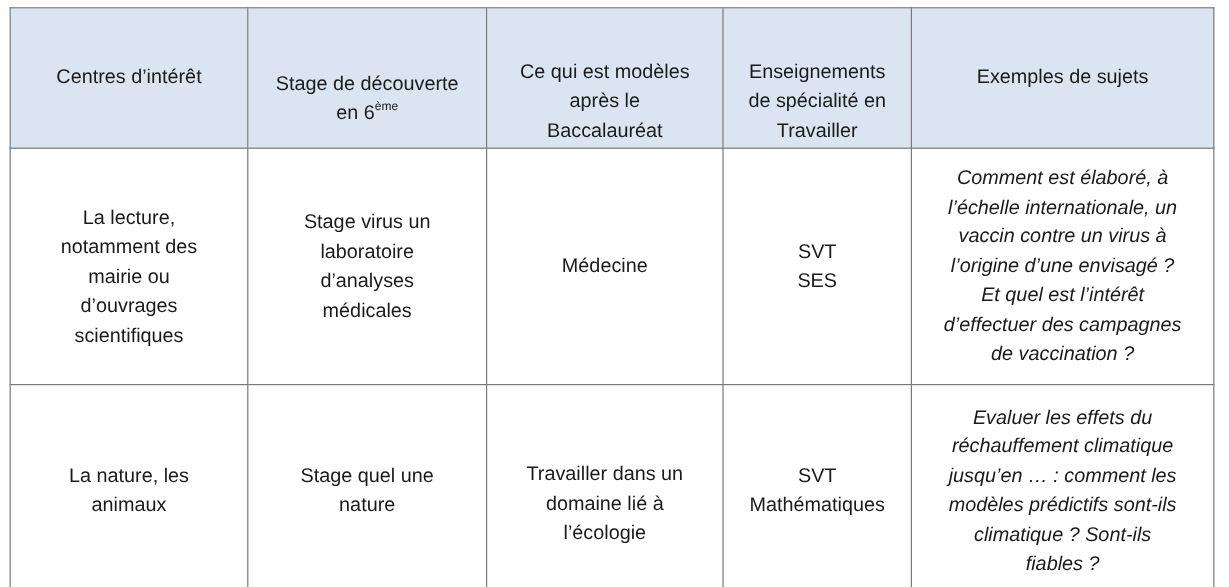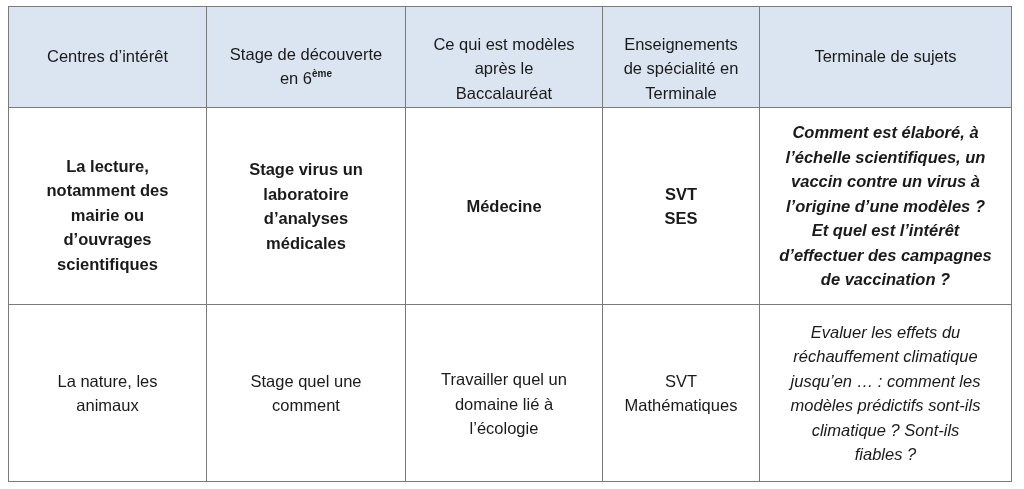--- a/index.html
+++ b/index.html
@@ -40,59 +40,59 @@
       padding-bottom: 2px;
     }
     table.grid th.mid {
       vertical-align: middle;
     }
     .col1 { width: 198px; }
     .col2 { width: 199px; }
     .col3 { width: 197px; }
     .col4 { width: 157px; }
     .col5 { width: 252px; }
-    tr.r1 td { height: 178px; font-weight: bold; }
+    tr.r1 td { height: 178px; }
     tr.r2 td { height: 154px; }
     td.ex { font-style: italic; }
     .line { display: block; }
-    sup { font-size: 10px; line-height: 0; vertical-align: 7px; font-weight: bold; }
+    sup { font-size: 10px; line-height: 0; vertical-align: 7px; }
   </style>
 </head>
 <body>
 
 <div class="wrap">
   <table class="grid">
     <colgroup>
       <col class="col1">
         <col class="col2">
         <col class="col3">
         <col class="col4">
         <col class="col5">
     </colgroup>
     <thead>
       <tr>
         <th class="mid">
           <span class="line">Centres d’intérêt</span>
         </th>
-        <th style="vertical-align:middle;padding-top:20px;">
+        <th style="vertical-align:middle;padding-top:36px;">
           <span class="line">Stage de découverte</span>
           <span class="line"><span>en 6</span><sup>ème</sup></span>
         </th>
         <th>
           <span class="line">Ce qui est modèles</span>
           <span class="line">après le</span>
           <span class="line">Baccalauréat</span>
         </th>
         <th>
           <span class="line">Enseignements</span>
           <span class="line">de spécialité en</span>
-          <span class="line">Terminale</span>
+          <span class="line">Travailler</span>
         </th>
         <th class="mid">
-          <span class="line">Terminale de sujets</span>
+          <span class="line">Exemples de sujets</span>
         </th>
       </tr>
     </thead>
     <tbody>
       <tr class="r1">
         <td style="padding-top:18px;">
           <span class="line">La lecture,</span>
           <span class="line">notamment des</span>
           <span class="line">mairie ou</span>
           <span class="line">d’ouvrages</span>
@@ -106,39 +106,39 @@
         </td>
         <td>
           <span class="line">Médecine</span>
         </td>
         <td>
           <span class="line">SVT</span>
           <span class="line">SES</span>
         </td>
         <td class="ex">
           <span class="line">Comment est élaboré, à</span>
-          <span class="line">l’échelle scientifiques, un</span>
+          <span class="line">l’échelle internationale, un</span>
           <span class="line">vaccin contre un virus à</span>
-          <span class="line">l’origine d’une modèles ?</span>
+          <span class="line">l’origine d’une envisagé ?</span>
           <span class="line">Et quel est l’intérêt</span>
           <span class="line">d’effectuer des campagnes</span>
           <span class="line">de vaccination ?</span>
         </td>
       </tr>
       <tr class="r2">
         <td>
           <span class="line">La nature, les</span>
           <span class="line">animaux</span>
         </td>
         <td>
           <span class="line">Stage quel une</span>
-          <span class="line">comment</span>
+          <span class="line">nature</span>
         </td>
         <td style="padding-top:22px;">
-          <span class="line">Travailler quel un</span>
+          <span class="line">Travailler dans un</span>
           <span class="line">domaine lié à</span>
           <span class="line">l’écologie</span>
         </td>
         <td>
           <span class="line">SVT</span>
           <span class="line">Mathématiques</span>
         </td>
         <td class="ex">
           <span class="line">Evaluer les effets du</span>
           <span class="line">réchauffement climatique</span>

